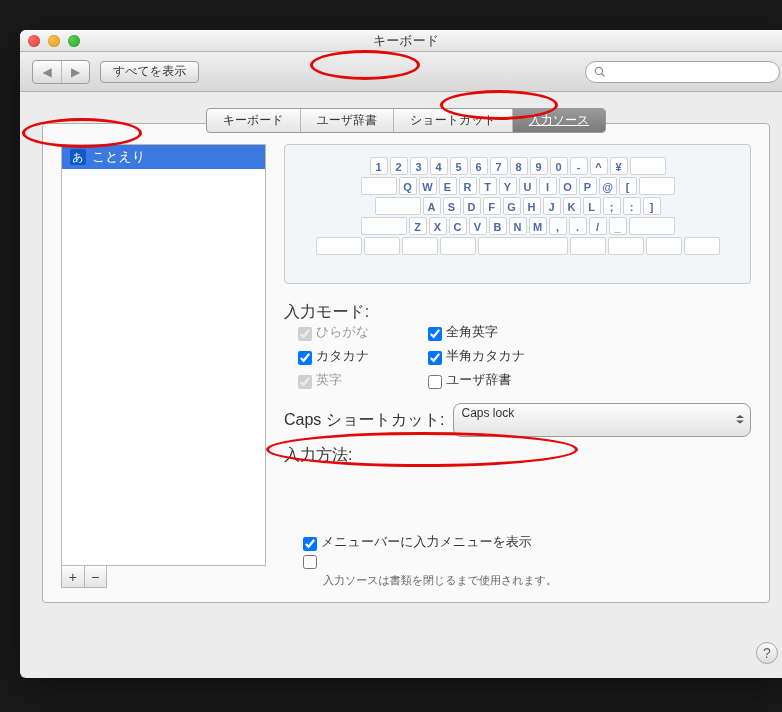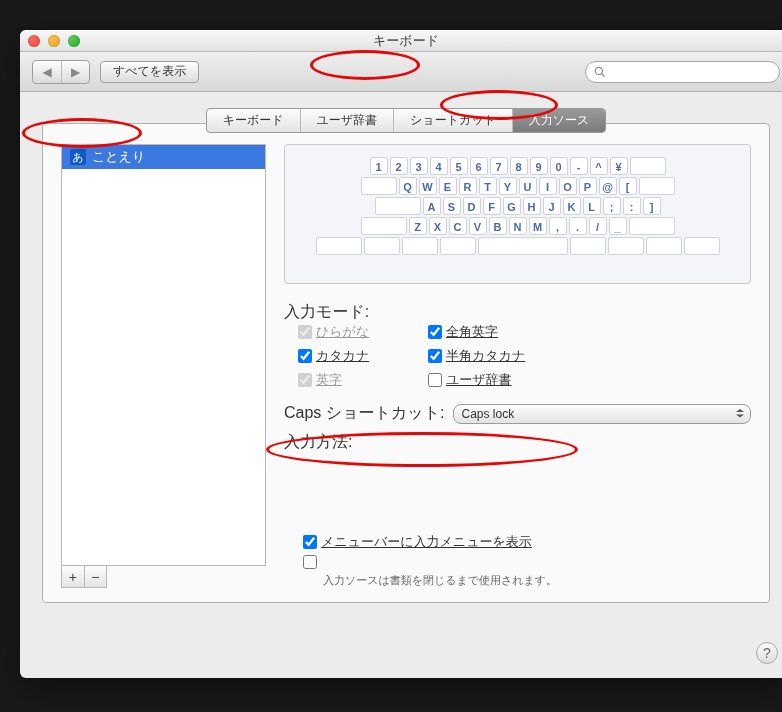--- a/index.html
+++ b/index.html
@@ -47,21 +47,21 @@
 .navbtn+.navbtn{border-left:1px solid #bcbcbc;}
 .showall{height:22px;padding:0 12px;background:linear-gradient(#fdfdfd,#dcdcdc);border:1px solid #9e9e9e;border-radius:4px;font-size:12px;display:flex;align-items:center;}
 .search{margin-left:auto;width:195px;height:22px;background:#fff;border:1px solid #a7a7a7;border-radius:11px;display:flex;align-items:center;padding:0 8px;gap:4px;}
 .search svg{width:12px;height:12px;fill:#888;}
 .search input{border:none;outline:none;font-size:12px;flex:1;background:transparent;}
 .content{padding:16px 22px 10px;height:calc(100% - 62px);}
 
 .tabs-wrap{display:flex;justify-content:center;margin-bottom:0;}
 .tabs{display:flex;background:linear-gradient(#fcfcfc,#e4e4e4);border:1px solid #9a9a9a;border-radius:4px;overflow:hidden;position:relative;z-index:2;}
 .tab{padding:3px 16px;font-size:12px;border-right:1px solid #b8b8b8;color:#333;}
-.tab:last-child{border-right:none;}
+.tab:last-child{border-right:none;text-decoration:underline;}
 .tab.selected{background:linear-gradient(#9a9a9a,#7a7a7a);color:#fff;}
 
 .panel{border:1px solid #b0b0b0;border-radius:4px;background:#fafafa;margin-top:-10px;padding:20px 18px 14px;height:480px;display:flex;gap:18px;position:relative;}
 .sidebar{width:205px;display:flex;flex-direction:column;}
 .list{flex:1;background:#fff;border:1px solid #b8b8b8;overflow:hidden;}
 .list-item{display:flex;align-items:center;gap:6px;padding:3px 8px;background:#3b79e0;color:#fff;font-size:13px;}
 .list-item .icon{width:16px;height:16px;background:#0d59c9;border-radius:2px;display:flex;align-items:center;justify-content:center;color:#fff;font-size:11px;}
 .addrem{display:flex;border:1px solid #b8b8b8;border-top:none;background:linear-gradient(#fcfcfc,#e4e4e4);width:46px;height:22px;}
 .addrem button{flex:1;border:none;background:transparent;font-size:14px;color:#444;}
 .addrem button+button{border-left:1px solid #b8b8b8;}
@@ -71,24 +71,24 @@
 .krow{display:flex;gap:2px;margin-bottom:2px;justify-content:center;}
 .key{height:18px;line-height:18px;min-width:18px;text-align:center;background:#fff;border:1px solid #cfd3da;border-radius:2px;color:#4a6aa8;font-size:11px;font-weight:bold;}
 .key.wide{min-width:36px;}
 .key.xwide{min-width:46px;}
 .key.space{min-width:90px;}
 .key.blank{color:transparent;}
 
 .field-row{display:flex;align-items:center;gap:8px;margin-bottom:8px;}
 .field-label{font-size:16px;}
 .checks{display:grid;grid-template-columns:120px 150px;gap:6px 10px;margin-bottom:14px;margin-left:14px;}
-.check{display:flex;align-items:center;gap:4px;font-size:13px;text-decoration:underline;}
+.check{display:flex;align-items:flex-end;gap:4px;font-size:13px;}
 .check input{width:14px;height:14px;}
 .check.dis{color:#9a9a9a;}
-.select{background:linear-gradient(#fdfdfd,#e3e3e3);border:1px solid #9c9c9c;border-radius:8px;padding:2px 20px 2px 8px;font-size:12px;position:relative;display:inline-block;min-width:80px;}
+.select{background:linear-gradient(#fdfdfd,#e3e3e3);border:1px solid #9c9c9c;border-radius:8px;padding:2px 20px 16px 8px;font-size:12px;position:relative;display:inline-block;min-width:80px;}
 .select::after{content:"";position:absolute;right:6px;top:50%;transform:translateY(-50%);width:0;height:0;border-left:4px solid transparent;border-right:4px solid transparent;border-top:5px solid #555;}
 .select.double::after{border-top:3px solid #555;top:calc(50% + 2px);}
 .select.double::before{content:"";position:absolute;right:6px;top:calc(50% - 5px);width:0;height:0;border-left:4px solid transparent;border-right:4px solid transparent;border-bottom:3px solid #555;}
 
 .footer-checks{position:absolute;bottom:14px;left:260px;right:12px;}
 .footer-checks .check{margin-bottom:4px;}
 .footnote{font-size:11px;color:#666;margin-left:20px;}
 
 .help{position:absolute;bottom:14px;right:14px;width:22px;height:22px;border-radius:50%;background:linear-gradient(#fbfbfb,#dedede);border:1px solid #a9a9a9;display:flex;align-items:center;justify-content:center;color:#666;font-size:14px;}
 

